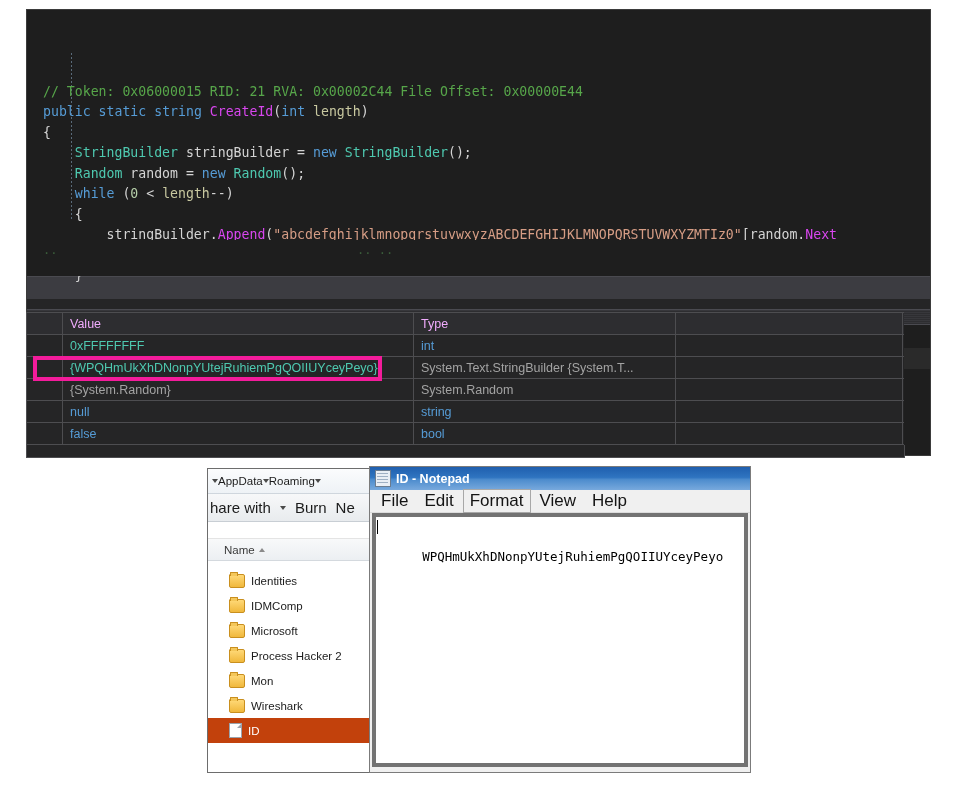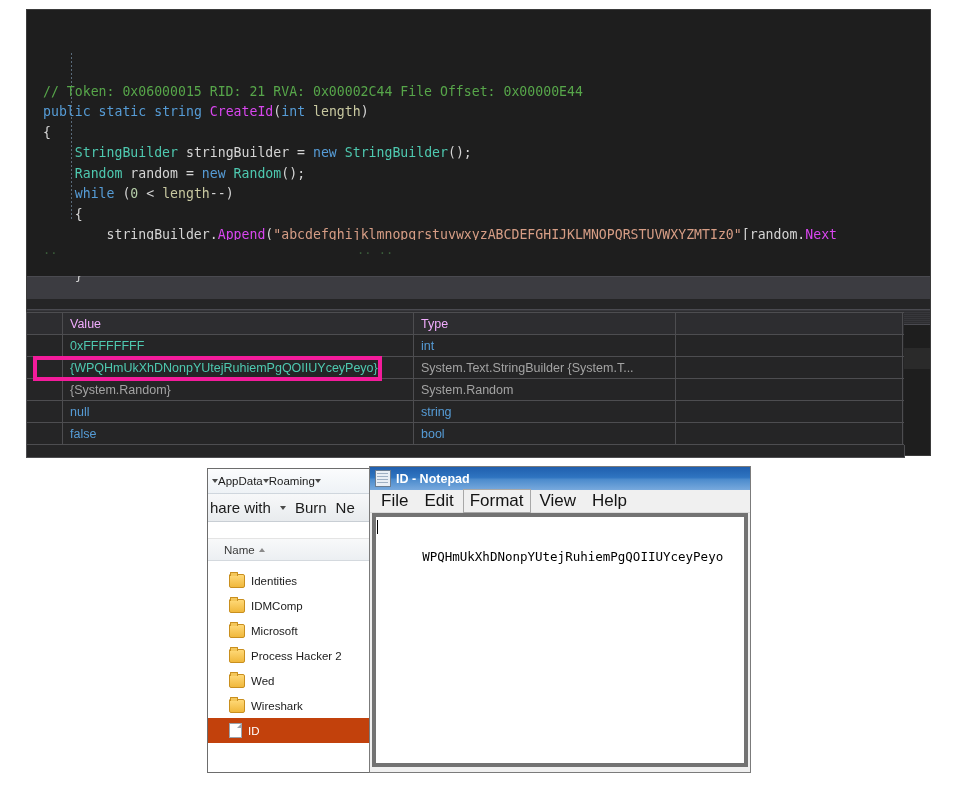--- a/index.html
+++ b/index.html
@@ -497,21 +497,21 @@
         <div class="ex-item">
           <span class="ico-folder"></span>
           <span>Microsoft</span>
         </div>
         <div class="ex-item">
           <span class="ico-folder"></span>
           <span>Process Hacker 2</span>
         </div>
         <div class="ex-item">
           <span class="ico-folder"></span>
-          <span>Wed</span>
+          <span>Mon</span>
         </div>
         <div class="ex-item">
           <span class="ico-folder"></span>
           <span>Wireshark</span>
         </div>
         <div class="ex-item selected">
           <span class="ico-file"></span>
           <span>ID</span>
         </div>
       </div>

